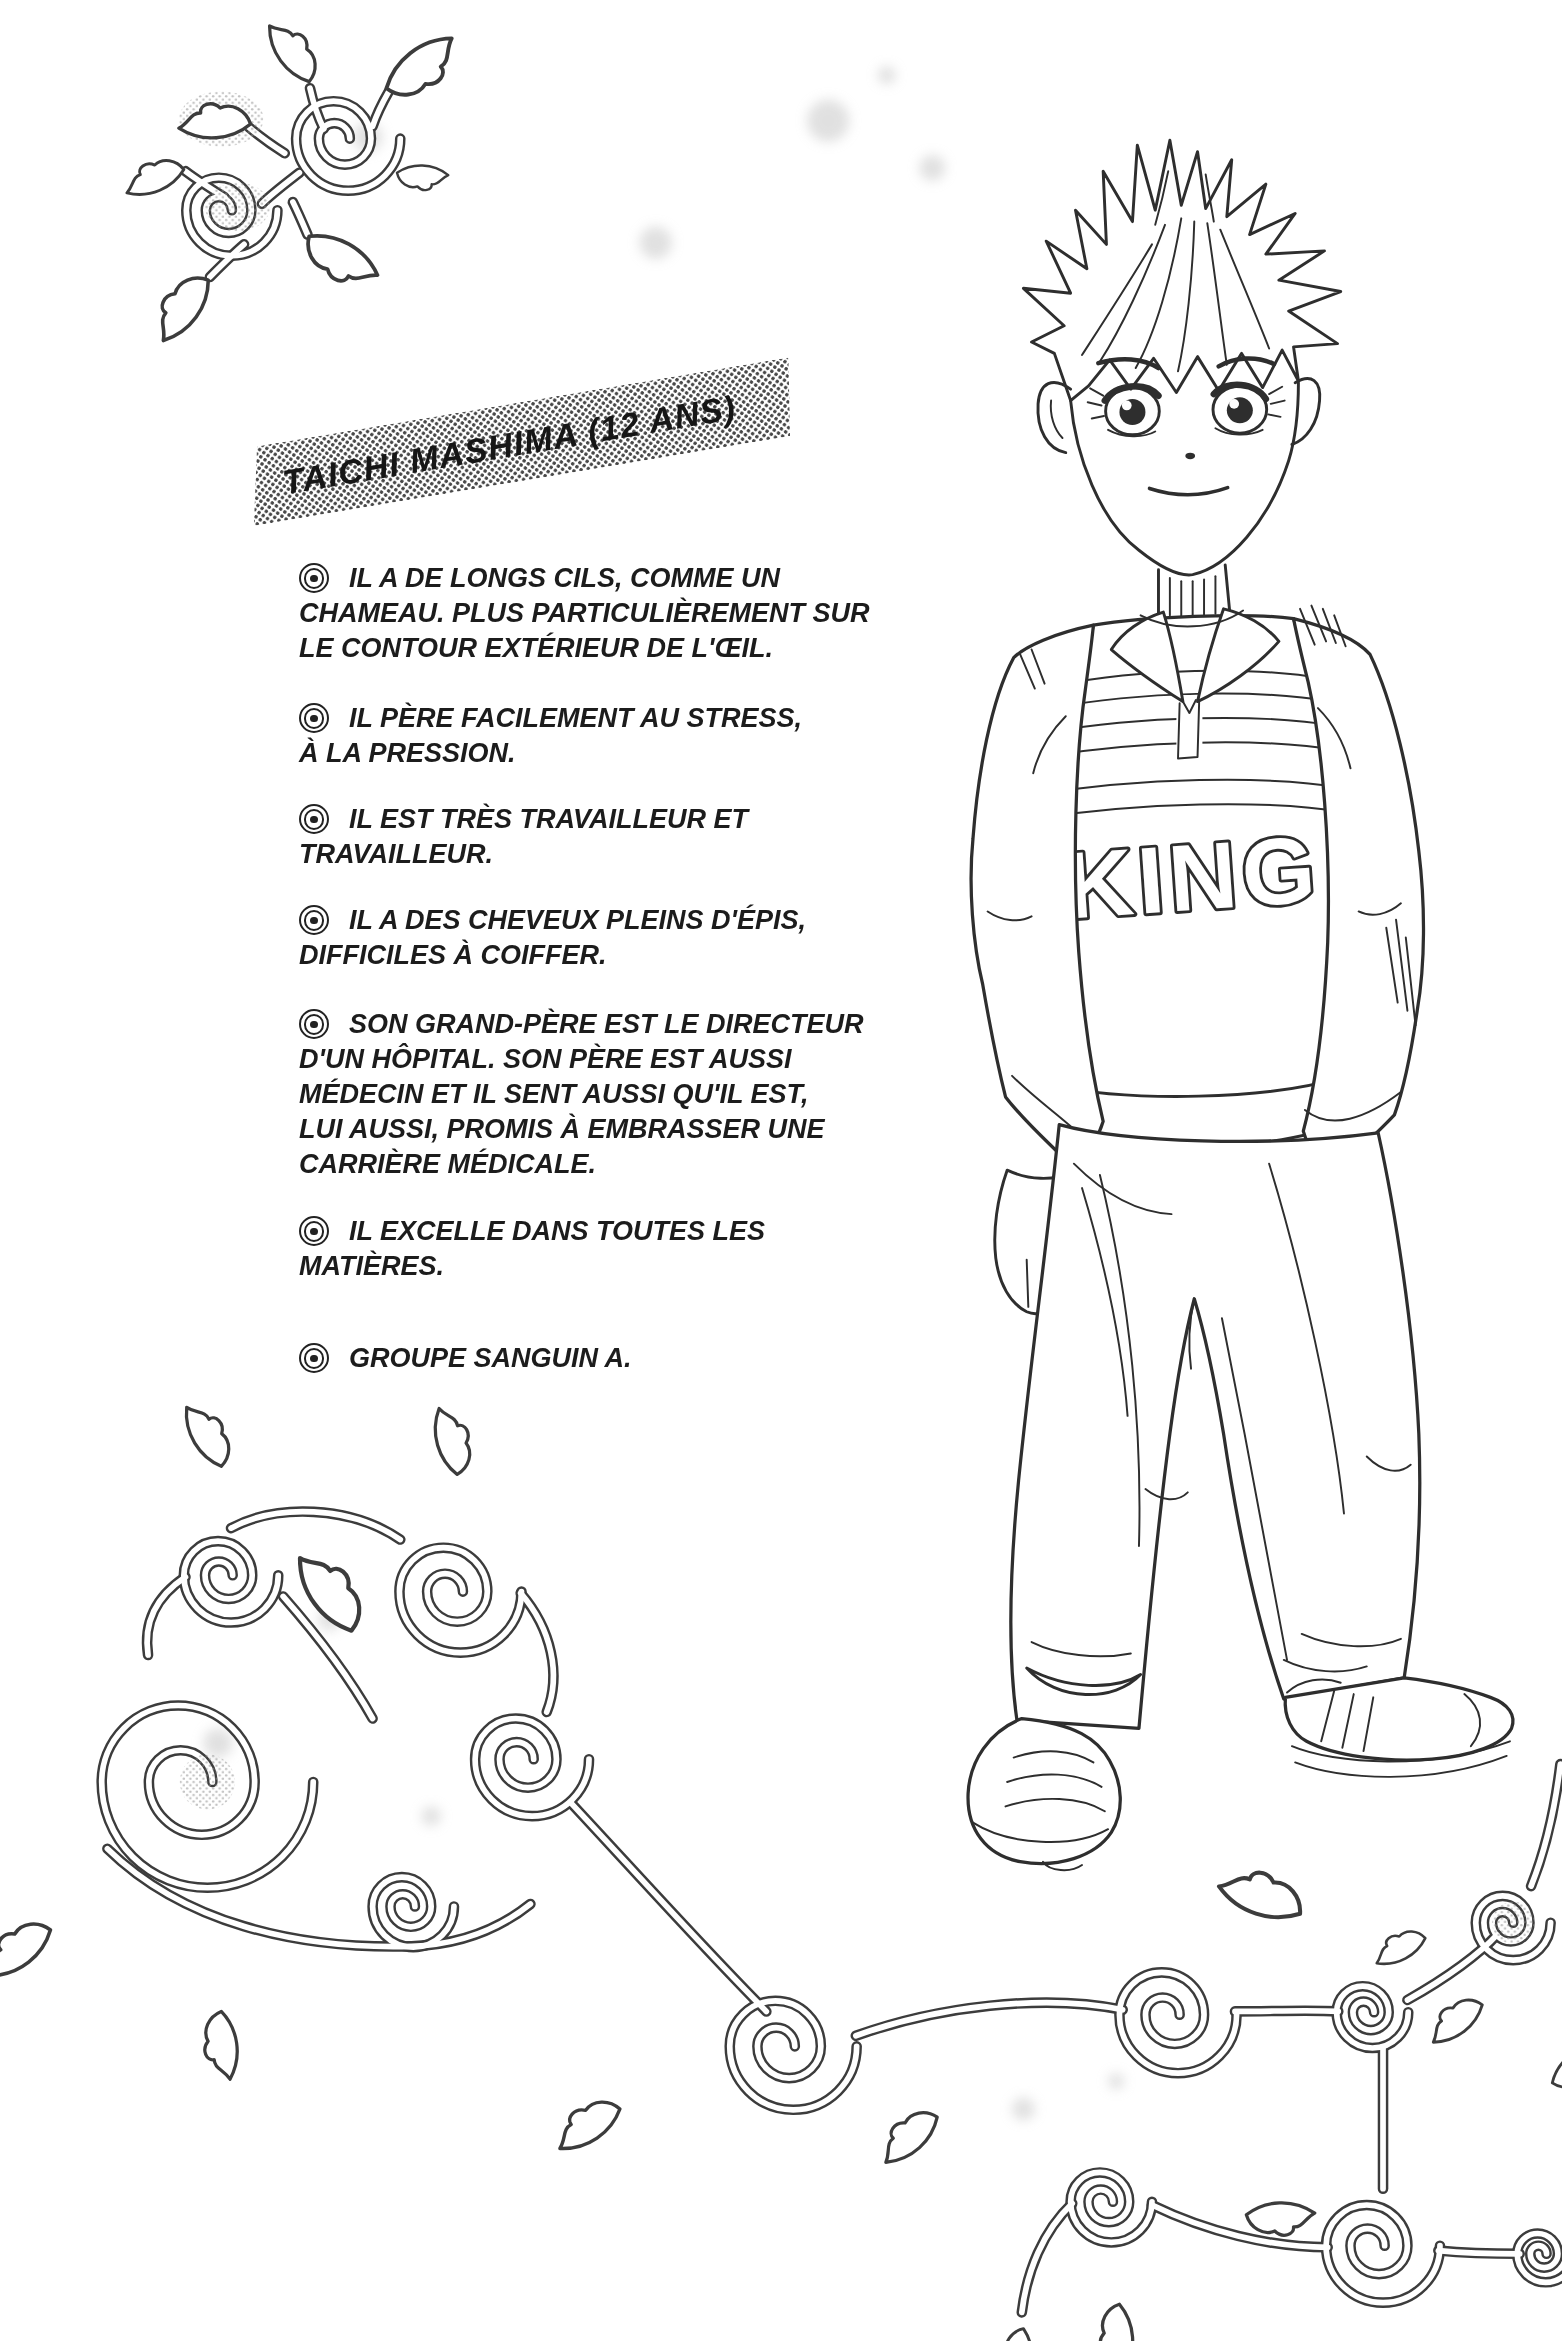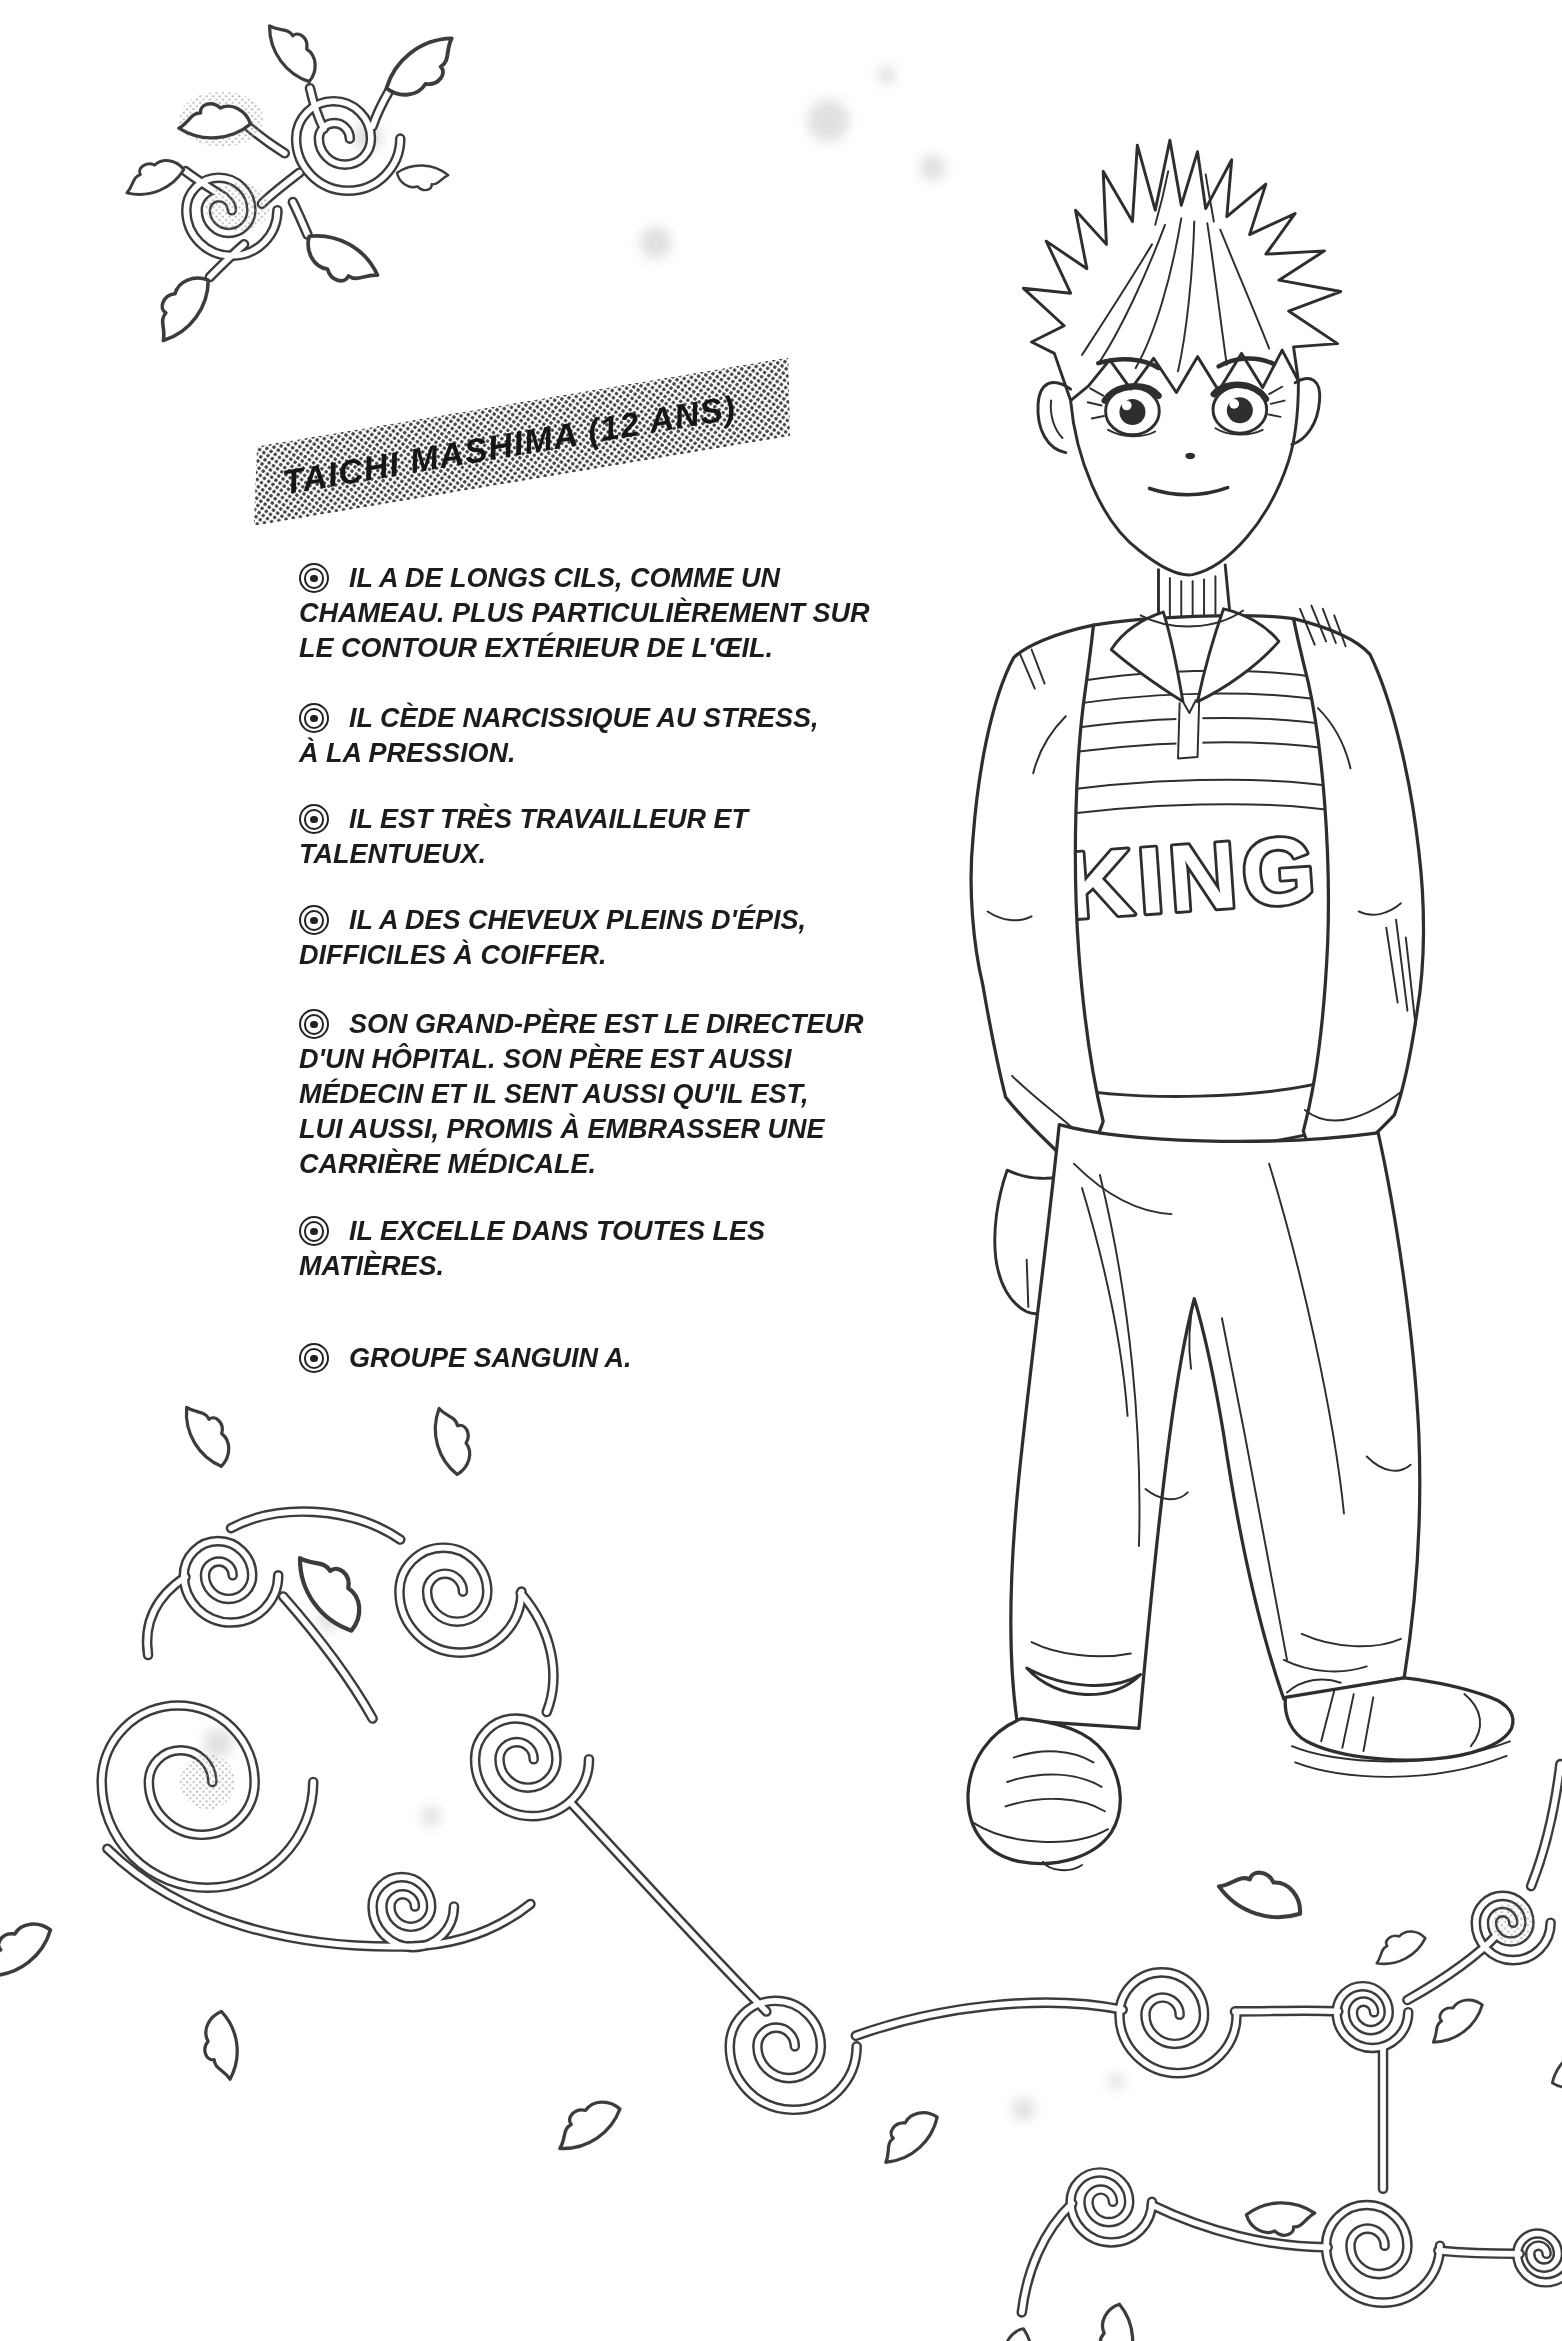--- a/index.html
+++ b/index.html
@@ -394,27 +394,27 @@
 
 <div id="bullets">
       <div class="bullet">
         <span class="marker"></span>
         <div class="line">IL A DE LONGS CILS, COMME UN</div>
         <div class="line">CHAMEAU. PLUS PARTICULIÈREMENT SUR</div>
         <div class="line">LE CONTOUR EXTÉRIEUR DE L'ŒIL.</div>
       </div>
       <div class="bullet">
         <span class="marker"></span>
-        <div class="line">IL CÈDE NARCISSIQUE AU STRESS,</div>
+        <div class="line">IL PÈRE FACILEMENT AU STRESS,</div>
         <div class="line">À LA PRESSION.</div>
       </div>
       <div class="bullet">
         <span class="marker"></span>
         <div class="line">IL EST TRÈS TRAVAILLEUR ET</div>
-        <div class="line">TALENTUEUX.</div>
+        <div class="line">TRAVAILLEUR.</div>
       </div>
       <div class="bullet">
         <span class="marker"></span>
         <div class="line">IL A DES CHEVEUX PLEINS D'ÉPIS,</div>
         <div class="line">DIFFICILES À COIFFER.</div>
       </div>
       <div class="bullet">
         <span class="marker"></span>
         <div class="line">SON GRAND-PÈRE EST LE DIRECTEUR</div>
         <div class="line">D'UN HÔPITAL. SON PÈRE EST AUSSI</div>

